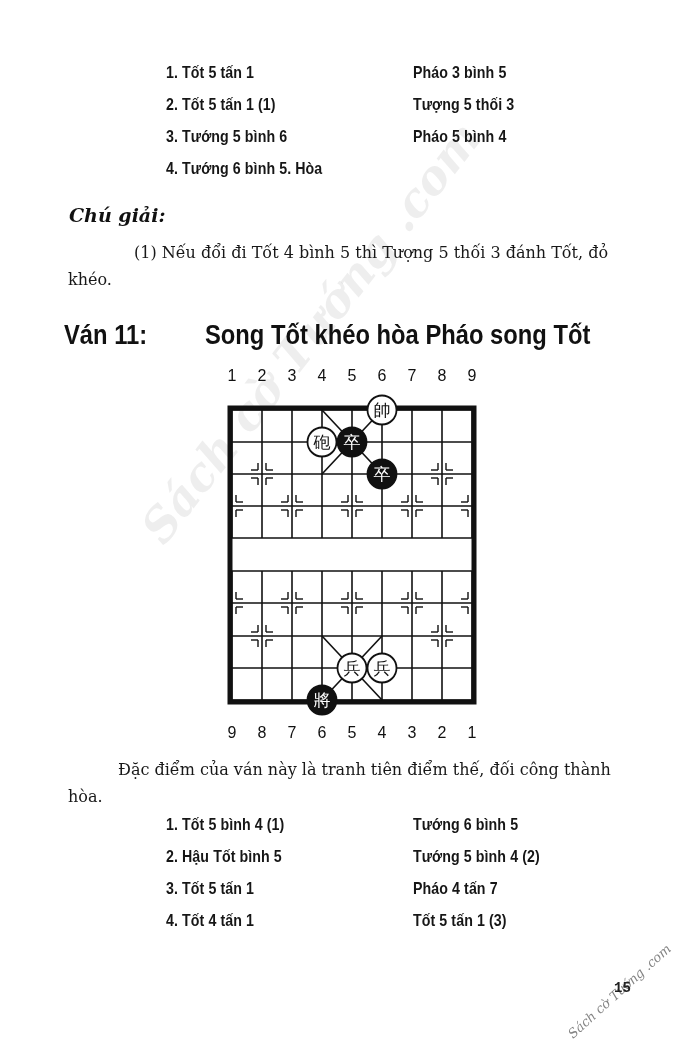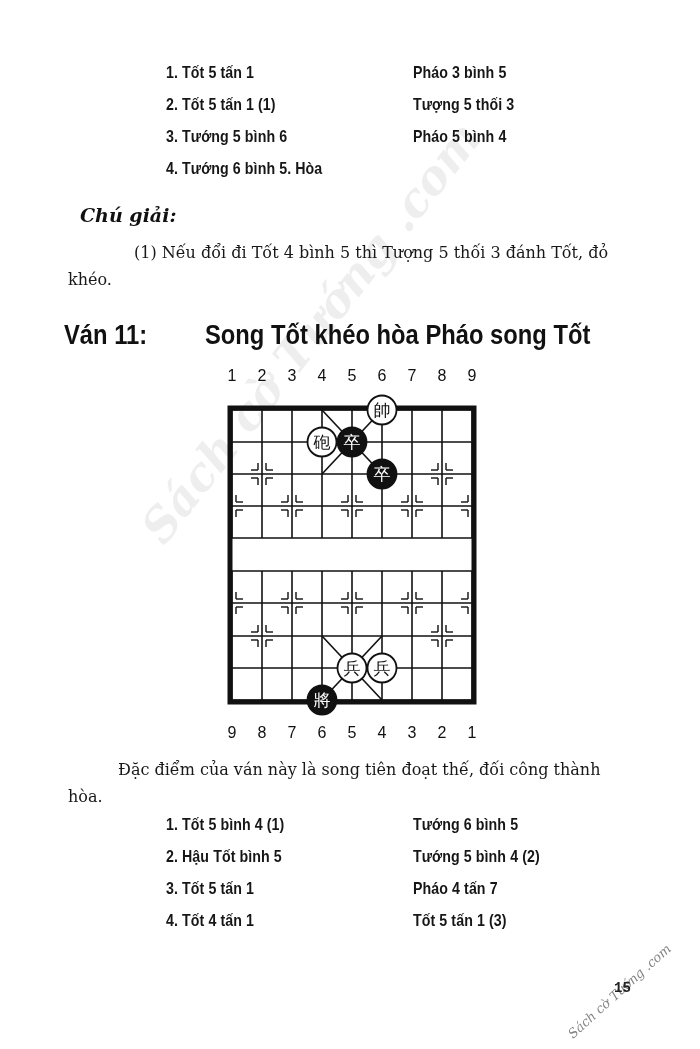--- a/index.html
+++ b/index.html
@@ -22,21 +22,21 @@
 <div>
   <div class="abs move" style="left:166px; top:63px;">1. Tốt 5 tấn 1</div>
   <div class="abs move" style="left:413px; top:63px;">Pháo 3 bình 5</div>
   <div class="abs move" style="left:166px; top:95px;">2. Tốt 5 tấn 1 (1)</div>
   <div class="abs move" style="left:413px; top:95px;">Tượng 5 thối 3</div>
   <div class="abs move" style="left:166px; top:127px;">3. Tướng 5 bình 6</div>
   <div class="abs move" style="left:413px; top:127px;">Pháo 5 bình 4</div>
   <div class="abs move" style="left:166px; top:159px;">4. Tướng 6 bình 5. Hòa</div>
 </div>
 
-<div class="abs note-head" style="left:80px; top:204px;">Chú giải:</div>
+<div class="abs note-head" style="left:69px; top:204px;">Chú giải:</div>
 <div class="abs serif" style="left:134px; top:243px;text-align:right;">(1) Nếu đổi đi Tốt 4 bình 5 thì Tượng 5 thối 3 đánh Tốt, đỏ</div>
 <div class="abs serif" style="left:68px; top:270px;">khéo.</div>
 
 <div class="abs game-title" style="left:64px; top:320px;">Ván 11:</div>
 <div class="abs game-title" style="left:205px; top:320px;">Song Tốt khéo hòa Pháo song Tốt</div>
 
 <div id="top-nums">
     <div class="abs colnum" style="left: 222px; top: 367px;">1</div>
     <div class="abs colnum" style="left: 252px; top: 367px;">2</div>
     <div class="abs colnum" style="left: 282px; top: 367px;">3</div>
@@ -216,21 +216,21 @@
         <circle cx="382" cy="668" r="14.5" fill="#fff" stroke="#111" stroke-width="1.8"></circle>
         <text x="382" y="674" text-anchor="middle" font-size="17" font-family="&quot;DejaVu Sans&quot;, sans-serif" fill="#111">兵</text>
       </g>
       <g>
         <circle cx="322" cy="700" r="14.5" fill="#111" stroke="#111" stroke-width="1.8"></circle>
         <text x="322" y="706" text-anchor="middle" font-size="17" font-family="&quot;DejaVu Sans&quot;, sans-serif" fill="#fff">將</text>
       </g>
     </g>
 </svg>
 
-<div class="abs serif" style="left:118px; top:760px;">Đặc điểm của ván này là song tiên đoạt thế, đối công thành</div>
+<div class="abs serif" style="left:118px; top:760px;">Đặc điểm của ván này là tranh tiên điểm thế, đối công thành</div>
 <div class="abs serif" style="left:68px; top:787px;">hòa.</div>
 
 <div>
   <div class="abs move" style="left:166px; top:815px;">1. Tốt 5 bình 4 (1)</div>
   <div class="abs move" style="left:413px; top:815px;">Tướng 6 bình 5</div>
   <div class="abs move" style="left:166px; top:847px;">2. Hậu Tốt bình 5</div>
   <div class="abs move" style="left:413px; top:847px;">Tướng 5 bình 4 (2)</div>
   <div class="abs move" style="left:166px; top:879px;">3. Tốt 5 tấn 1</div>
   <div class="abs move" style="left:413px; top:879px;">Pháo 4 tấn 7</div>
   <div class="abs move" style="left:166px; top:911px;">4. Tốt 4 tấn 1</div>

